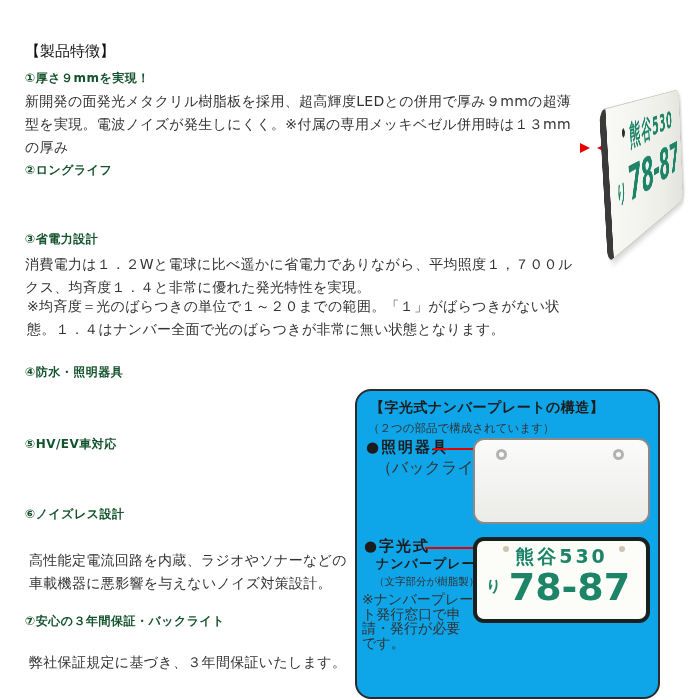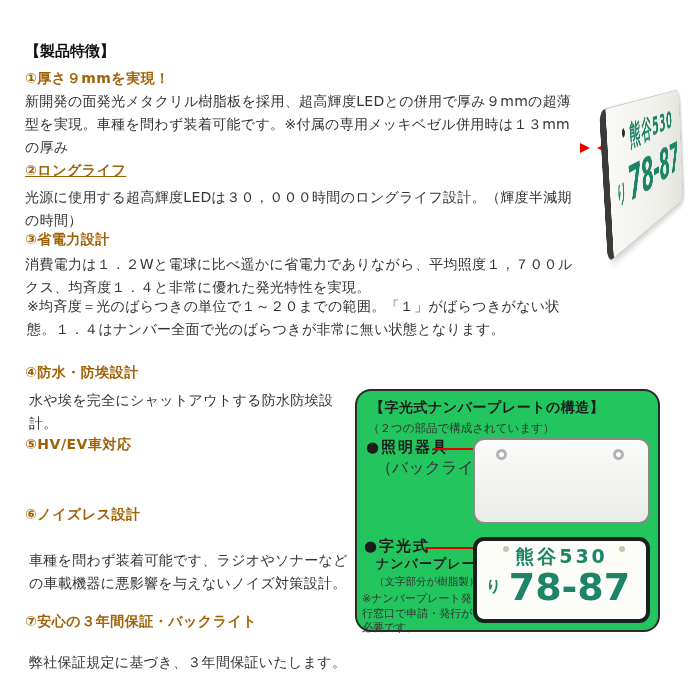--- a/index.html
+++ b/index.html
@@ -1,26 +1,26 @@
 <!DOCTYPE html>
 <html><head>
 <meta charset="utf-8">
 <style>
   html,body{margin:0;padding:0;}
   .page{
     position:relative;width:700px;height:700px;background:#ffffff;
     font-family:"DejaVu Sans","Liberation Sans",sans-serif;overflow:hidden;
   }
   .abs{position:absolute;}
-  .main-title{left:25px;top:42px;font-size:15px;font-weight:bold;color:#111;}
-  .h{position:absolute;font-size:14px;font-weight:bold;color:#a16207;letter-spacing:0.5px;}
+  .main-title{left:25px;top:42px;font-size:15px;font-weight:normal;color:#111;}
+  .h{position:absolute;font-size:12px;font-weight:bold;color:#14532d;letter-spacing:0.5px;}
   .p{position:absolute;font-size:14px;color:#333;line-height:23px;letter-spacing:0.3px;}
   .small-note{font-size:14px;color:#333;}
   .f1-h{left:25px;top:70px;}   .f1-p{left:25px;top:90px;width:552px;}
-  .f2-h{left:25px;top:162px;text-decoration:underline;}  .f2-p{left:25px;top:186px;width:560px;}
+  .f2-h{left:25px;top:162px;}  .f2-p{left:25px;top:186px;width:560px;}
   .f3-h{left:25px;top:231px;}  .f3-p{left:25px;top:253px;width:560px;}
   .f3-n{left:27px;top:295px;width:556px;}
   .f4-h{left:25px;top:364px;}  .f4-p{left:29px;top:389px;width:322px;}
   .f5-h{left:25px;top:436px;}  .f5-p{left:29px;top:458px;width:328px;}
   .f6-h{left:25px;top:506px;}  .f6-p{left:29px;top:549px;width:328px;}
   .f7-h{left:25px;top:613px;}  .f7-p{left:29px;top:638px;width:328px;margin-top:13px;}
 
   
   .photo-wrap{left:575px;top:88px;width:125px;height:215px;}
   .photo-plate{
@@ -36,39 +36,39 @@
     font-size:32px;font-weight:bold;color:#1d8468;letter-spacing:2px;white-space:nowrap;}
   .photo-num{position:absolute;left:34px;top:58px;width:190px;text-align:center;
     font-size:56px;font-weight:800;color:#1d8468;letter-spacing:-2px;white-space:nowrap;}
   .photo-hira{position:absolute;left:14px;top:78px;font-size:26px;font-weight:bold;color:#1d8468;}
   .photo-bolt{position:absolute;left:36px;top:26px;width:7px;height:10px;border-radius:50%;background:#2c2c2c;}
   .arrow{width:0;height:0;border-top:5px solid transparent;border-bottom:5px solid transparent;}
   .arrow-right{left:5px;top:55px;border-left:10px solid #e60000;}
   .arrow-left{left:22px;top:55px;border-right:10px solid #e60000;}
 
   
-  .sbox{left:355px;top:389px;width:305px;height:243px;background:#22c55e;
+  .sbox{left:355px;top:389px;width:305px;height:310px;background:#0ea5e9;
     border:2px solid #2b2b2b;border-radius:16px;box-sizing:border-box;}
   .sbox-title{left:13px;top:8px;font-size:14px;font-weight:bold;color:#1c1c1c;letter-spacing:0.5px;}
   .sbox-sub{left:11px;top:30px;font-size:11.5px;color:#333;}
   .c-label{font-size:15px;font-weight:bold;color:#1c1c1c;letter-spacing:2px;}
   .c1-label{left:9px;top:47px;}
   .c1-sub{left:19px;top:67px;font-size:16px;color:#333;}
   .redline{height:2px;background:#e60000;}
   .line1{left:76px;top:57px;width:52px;}
   .dot{width:10px;height:10px;border-radius:50%;background:#e60000;}
   .dot1{left:125px;top:53px;}
   .backlight{left:116px;top:47px;width:177px;height:86px;background:linear-gradient(180deg,#fbfbfa,#ebebe8);
     border:2.5px solid #8a8a8a;border-radius:11px;box-sizing:border-box;}
   .screw{width:11px;height:11px;border-radius:50%;border:3px solid #b3b3b3;background:#fdfdfd;box-sizing:border-box;}
   .screw1{left:21px;top:9px;} .screw2{left:138px;top:9px;}
   .c2-label{left:7px;top:146px;}
   .c2-label2{left:19px;top:164px;font-size:13px;font-weight:bold;color:#1c1c1c;letter-spacing:1px;}
   .c2-sub{left:17px;top:184px;font-size:10.5px;color:#333;}
-  .c2-note{left:5px;top:201px;width:112px;font-size:11px;line-height:14.5px;color:#333;}
+  .c2-note{left:5px;top:201px;width:112px;font-size:14px;line-height:14.5px;color:#333;}
   .line2{left:68px;top:156px;width:58px;}
   .dot2{left:125px;top:152px;}
   .plate2{left:116px;top:146px;width:177px;height:86px;background:#17211f;border-radius:11px;
     padding:4px;box-sizing:border-box;}
   .plate2-face{position:relative;width:100%;height:100%;background:#fcfcf8;border-radius:7px;}
   .p2-region{position:absolute;left:0;right:0;top:3px;text-align:center;font-size:19px;
     font-weight:bold;color:#1d8468;letter-spacing:3px;}
   .p2-hira{position:absolute;left:9px;top:36px;font-size:15px;font-weight:bold;color:#1d8468;}
   .p2-num{position:absolute;left:20px;right:4px;top:24px;text-align:center;font-size:38px;
     font-weight:800;color:#1d8468;letter-spacing:0px;}
@@ -76,36 +76,34 @@
   .p2-screw1{left:26px;top:5px;} .p2-screw2{left:142px;top:5px;}
 </style>
 </head>
 <body>
 
 <div class="page">
 
   <div class="abs main-title">【製品特徴】</div>
 
   <div class="h f1-h">①厚さ９mmを実現！</div>
-  <div class="p f1-p"><span>新開発の面発光メタクリル樹脂板を採用、超高輝度LEDとの併用で厚み９mmの超薄型を実現。車種を問わず装着可能です。</span><span class="small-note">※付属の専用メッキベゼル併用時は１３mmの厚み</span></div>
+  <div class="p f1-p"><span>新開発の面発光メタクリル樹脂板を採用、超高輝度LEDとの併用で厚み９mmの超薄型を実現。電波ノイズが発生しにくく。</span><span class="small-note">※付属の専用メッキベゼル併用時は１３mmの厚み</span></div>
 
   <div class="h f2-h">②ロングライフ</div>
-  <div class="p f2-p">光源に使用する超高輝度LEDは３０，０００時間のロングライフ設計。（輝度半減期の時間）</div>
 
   <div class="h f3-h">③省電力設計</div>
   <div class="p f3-p">消費電力は１．２Wと電球に比べ遥かに省電力でありながら、平均照度１，７００ルクス、均斉度１．４と非常に優れた発光特性を実現。</div>
   <div class="p f3-n">※均斉度＝光のばらつきの単位で１～２０までの範囲。「１」がばらつきがない状態。１．４はナンバー全面で光のばらつきが非常に無い状態となります。</div>
 
-  <div class="h f4-h">④防水・防埃設計</div>
-  <div class="p f4-p">水や埃を完全にシャットアウトする防水防埃設計。</div>
+  <div class="h f4-h">④防水・照明器具</div>
 
   <div class="h f5-h">⑤HV/EV車対応</div>
 
   <div class="h f6-h">⑥ノイズレス設計</div>
-  <div class="p f6-p">車種を問わず装着可能です、ラジオやソナーなどの車載機器に悪影響を与えないノイズ対策設計。</div>
+  <div class="p f6-p">高性能定電流回路を内蔵、ラジオやソナーなどの車載機器に悪影響を与えないノイズ対策設計。</div>
 
   <div class="h f7-h">⑦安心の３年間保証・バックライト</div>
   <div class="p f7-p">弊社保証規定に基づき、３年間保証いたします。</div>
 
   <div class="abs photo-wrap">
     <div class="abs arrow arrow-right"></div>
     <div class="abs arrow arrow-left"></div>
     <div class="photo-plate">
       <div class="photo-bolt"></div>
       <div class="photo-region">熊谷530</div>

